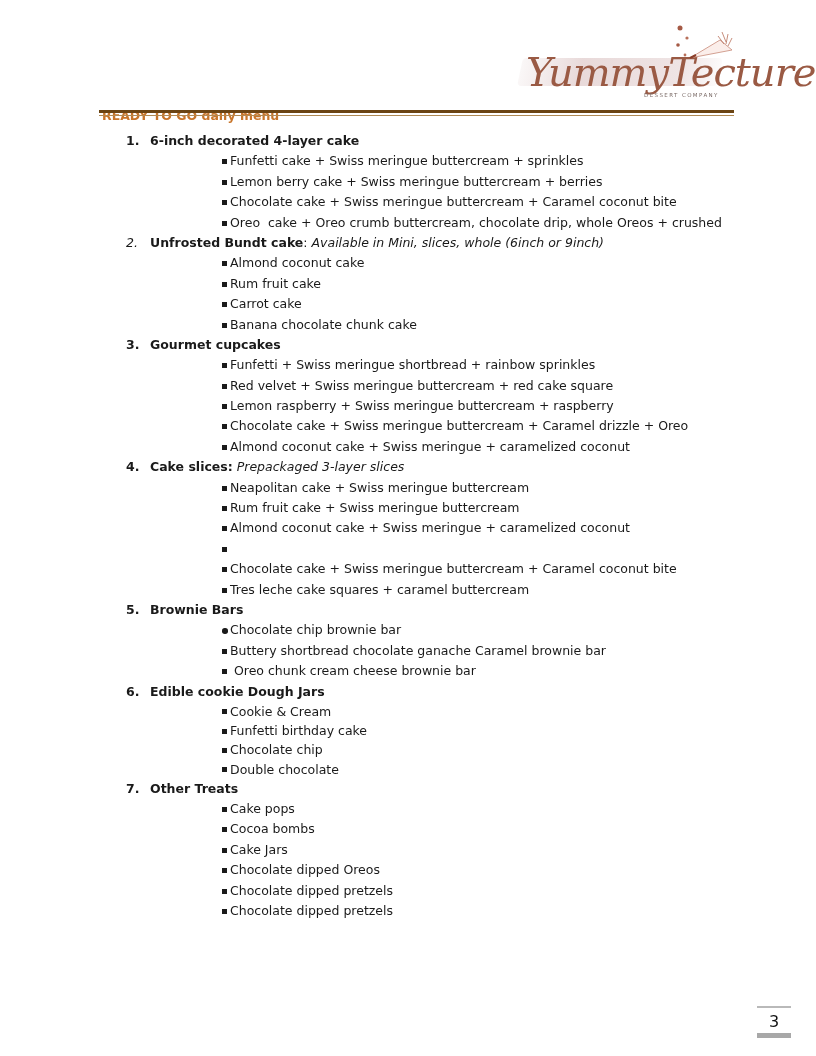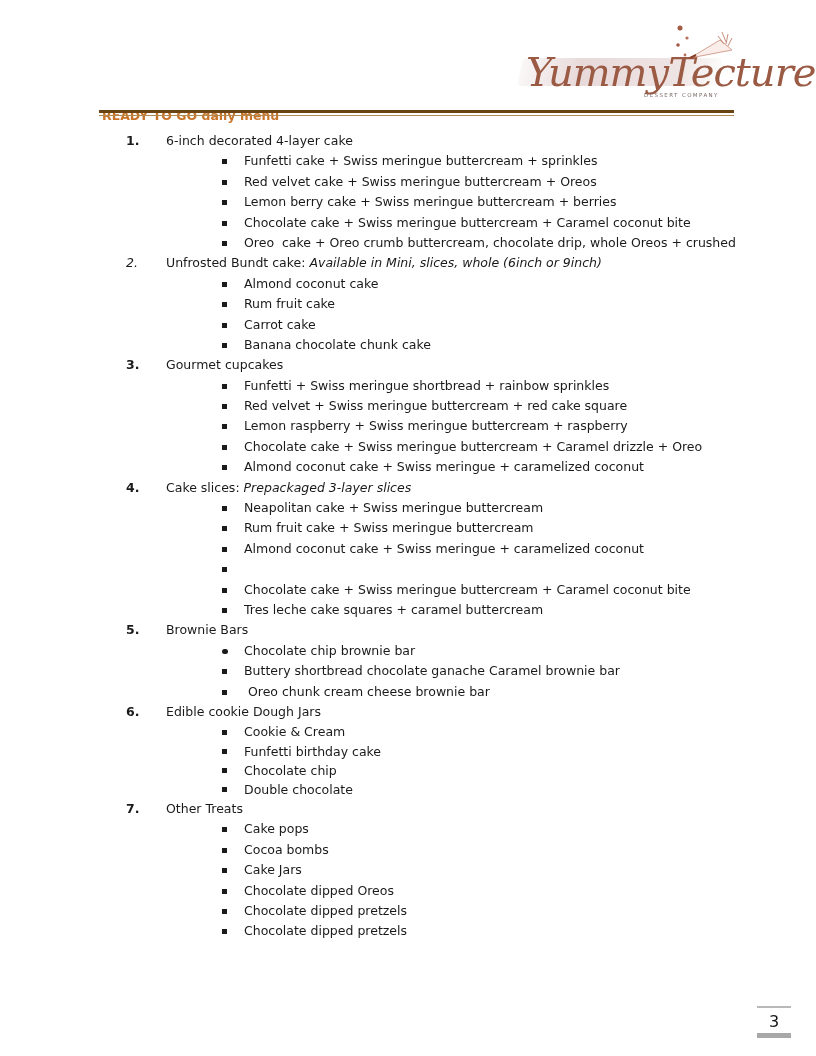--- a/index.html
+++ b/index.html
@@ -15,26 +15,26 @@
                 transform: skewX(-12deg); border-radius: 4px; }
   .logo .script { position: absolute; left: 14px; top: 27px; font-family: "DejaVu Serif", serif; font-style: italic;
                   font-size: 40px; color: #9a5a44; letter-spacing: -1px; white-space: nowrap; }
   .logo .tagline { position: absolute; left: 132px; top: 70px; font-size: 5.5px; letter-spacing: 1.4px; color: #7a6a66; }
   .logo svg { position: absolute; left: 148px; top: 0; }
   .content { position: absolute; left: 0; top: 131px; width: 816px; }
   .heading { position: relative; height: 20.4px; font-size: 12.5px; line-height: 20.4px; white-space: nowrap; }
   .heading .num { position: absolute; left: 126px; font-weight: bold; }
   .heading .num.it { font-weight: normal; font-style: italic; }
   .heading .txt { position: absolute; left: 150px; }
-  .heading .b { font-weight: normal; margin-left: 16px; }
+  .heading .b { font-weight: bold; }
   .heading .i { font-style: italic; text-align: center; }
   .item { position: relative; height: 20.4px; font-size: 12.5px; line-height: 20.4px; white-space: nowrap; }
   .item .bullet { position: absolute; left: 222px; top: 8px; width: 5px; height: 5px; background: #1a1a1a; }
   .item .bullet.round { border-radius: 50%; width: 5.5px; height: 5.5px; }
-  .item .txt { position: absolute; left: 244px; }
+  .item .txt { position: absolute; left: 230px; }
   .item.tight { height: 19.2px; line-height: 19.2px; text-align: right; }
   .item.tight .bullet { top: 7.5px; }
   .page-num-box { position: absolute; left: 757px; top: 1006px; width: 34px; height: 32px; }
   .page-num-box .top { position: absolute; left: 0; top: 0; width: 34px; height: 2px; background: #b9b9b9; }
   .page-num-box .bottom { position: absolute; left: 0; top: 27px; width: 34px; height: 5px; background: #a8a8a8; }
   .page-num-box .n { position: absolute; left: 0; top: 6px; width: 34px; text-align: center; font-size: 16px; color: #111; }
 </style>
 </head>
 <body>
 
@@ -63,24 +63,20 @@
   <div class="heading">
     <span class="num">1.</span>
     <span class="txt"><span class="b">6-inch decorated 4-layer cake</span></span>
   </div>
   <div class="item">
       <span class="bullet"></span>
       <span class="txt">Funfetti cake + Swiss meringue buttercream + sprinkles</span>
     </div>
   <div class="item">
       <span class="bullet"></span>
-      <span class="txt">Red velvet cake + Swiss meringue buttercream + Oreos</span>
-    </div>
-  <div class="item">
-      <span class="bullet"></span>
       <span class="txt">Lemon berry cake + Swiss meringue buttercream + berries</span>
     </div>
   <div class="item">
       <span class="bullet"></span>
       <span class="txt">Chocolate cake + Swiss meringue buttercream + Caramel coconut bite</span>
     </div>
   <div class="item">
       <span class="bullet"></span>
       <span class="txt" style="white-space:pre">Oreo  cake + Oreo crumb buttercream, chocolate drip, whole Oreos + crushed</span>
     </div>

